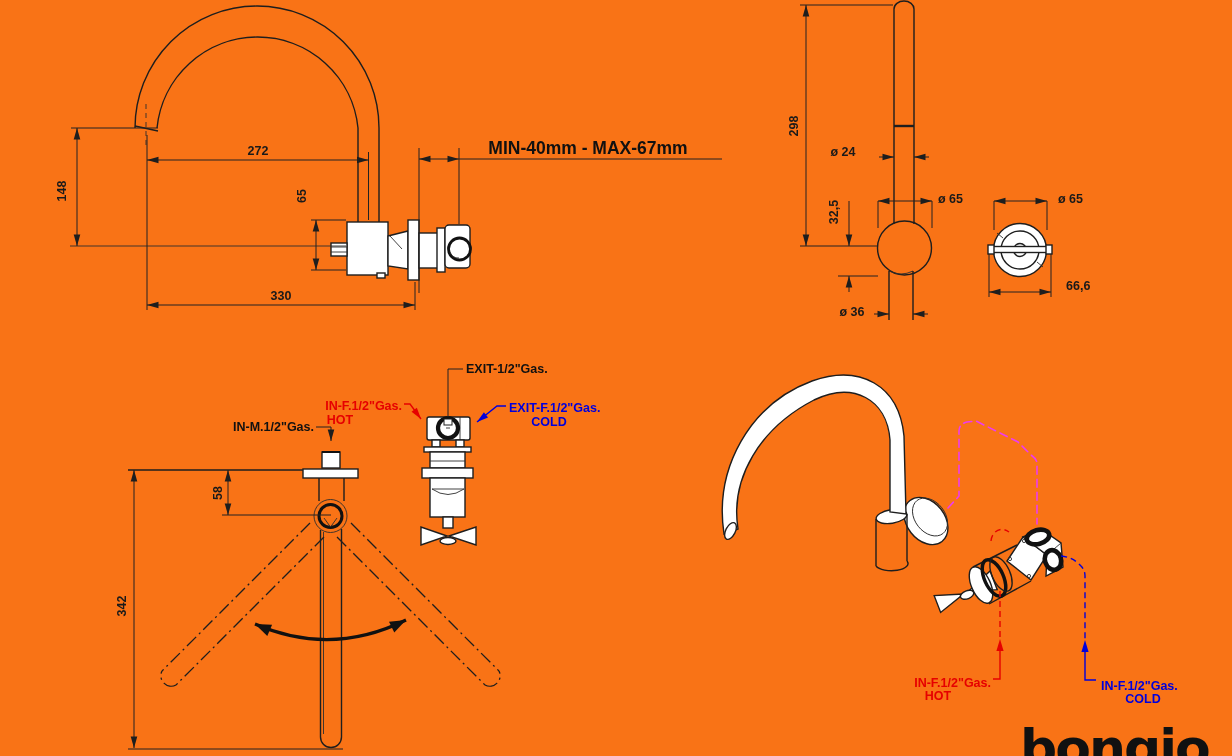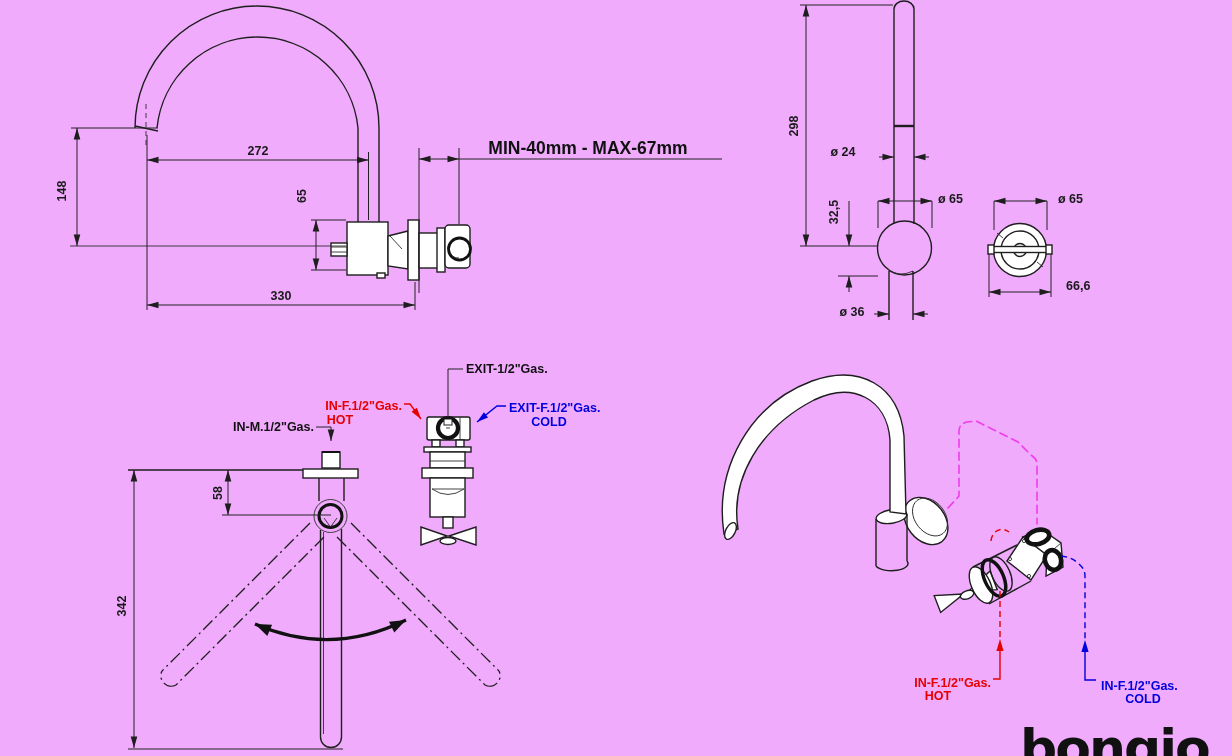--- a/index.html
+++ b/index.html
@@ -1,16 +1,16 @@
 <!DOCTYPE html>
 <html><head>
 <meta charset="utf-8">
 <style>
   html,body{margin:0;padding:0;background:#fff;}
-  #stage{position:relative;width:1232px;height:756px;background:#f0abfc;overflow:hidden;}
+  #stage{position:relative;width:1232px;height:756px;background:#f97316;overflow:hidden;}
   svg{display:block;}
   .ln{fill:none;stroke:#1e1e1e;stroke-width:1.4;}
   .lnf{fill:#fff;stroke:#1e1e1e;stroke-width:1.4;}
   .tn{fill:none;stroke:#2e2e2e;stroke-width:0.9;}
   .dl{fill:none;stroke:#222;stroke-width:1;}
   .thick{fill:none;stroke:#111;stroke-width:3.2;}
   .dim{font:bold 12.5px "Liberation Sans",sans-serif;fill:#1a1a1a;}
   .dim-lg{font:bold 17.5px "Liberation Sans",sans-serif;fill:#111;}
   .lbl{font:bold 12.5px "Liberation Sans",sans-serif;fill:#111;}
   .hot{fill:#e60000;}

